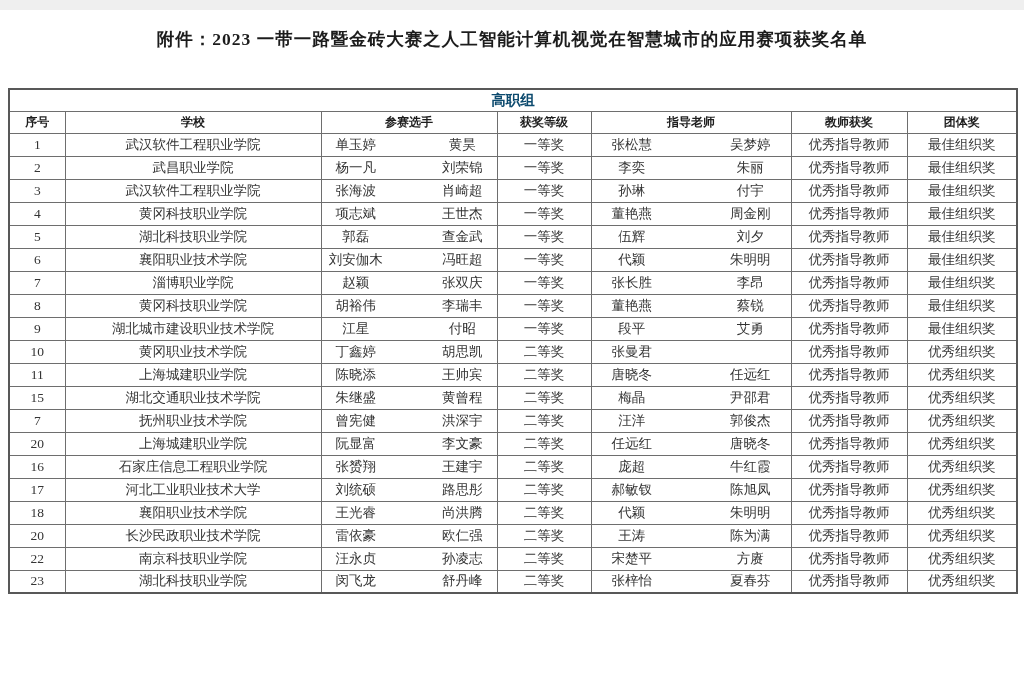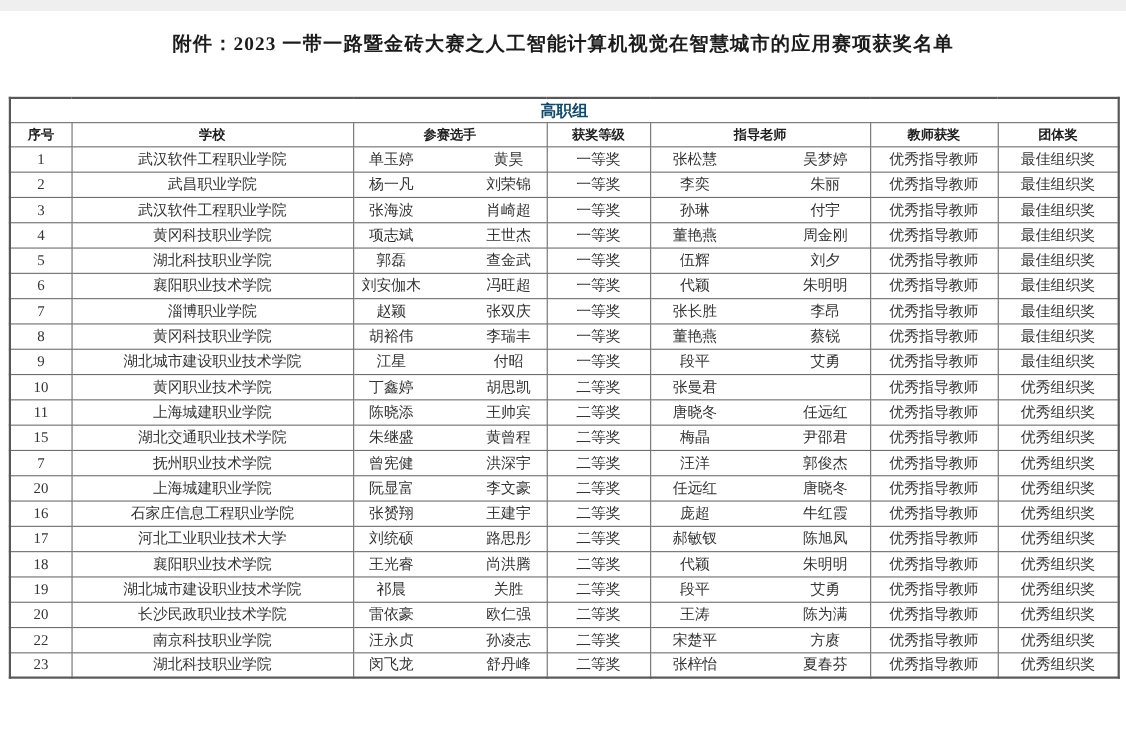--- a/index.html
+++ b/index.html
@@ -439,39 +439,20 @@
     <td>
       <div class="pair">
         <span>代颖</span>
         <span>朱明明</span>
       </div>
     </td>
     <td>优秀指导教师</td>
     <td>优秀组织奖</td>
   </tr>
 
-  <tr>
-    <td>19</td>
-    <td>湖北城市建设职业技术学院</td>
-    <td>
-      <div class="pair">
-        <span>祁晨</span>
-        <span>关胜</span>
-      </div>
-    </td>
-    <td>二等奖</td>
-    <td>
-      <div class="pair">
-        <span>段平</span>
-        <span>艾勇</span>
-      </div>
-    </td>
-    <td>优秀指导教师</td>
-    <td>优秀组织奖</td>
-  </tr>
 
   <tr>
     <td>20</td>
     <td>长沙民政职业技术学院</td>
     <td>
       <div class="pair">
         <span>雷依豪</span>
         <span>欧仁强</span>
       </div>
     </td>

